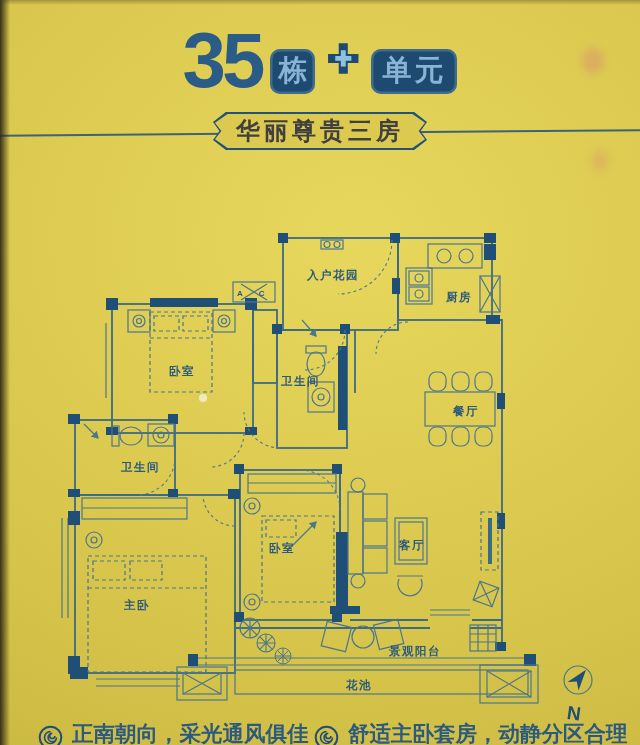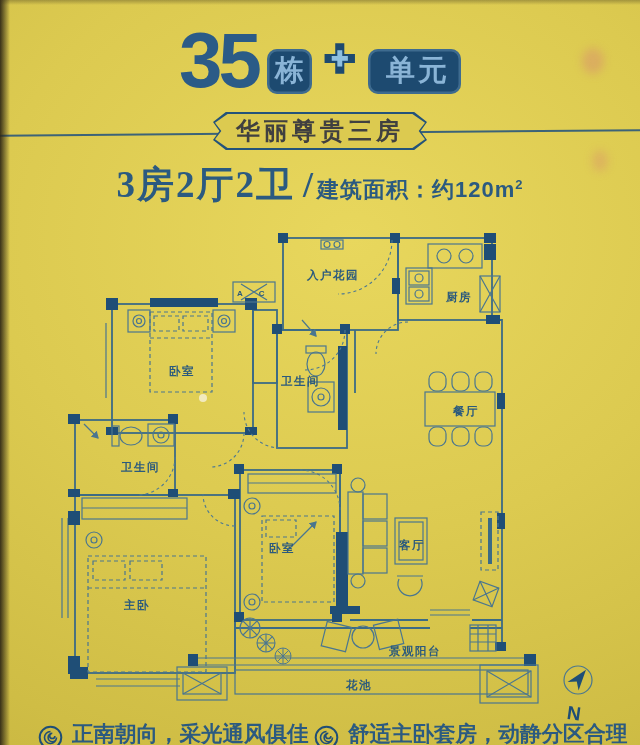--- a/index.html
+++ b/index.html
@@ -16,21 +16,21 @@
   .s1{left:582px;top:48px;width:22px;height:26px;background:rgba(216,120,120,.35);}
   .s2{left:592px;top:150px;width:16px;height:22px;background:rgba(216,120,120,.28);}
 
   
   .header{position:absolute;top:26px;left:0;right:0;display:flex;justify-content:center;
     align-items:flex-end;gap:9px;z-index:2;}
   .num{font-size:78px;font-weight:800;color:#2b5b87;letter-spacing:-4px;line-height:.88;text-align:center;}
   .badge{height:45px;min-width:45px;border-radius:10px;background:#1d4a70;color:#8ab4d6;
     display:flex;align-items:center;justify-content:center;font-size:29px;font-weight:700;
     box-shadow:inset 0 0 0 2.5px rgba(150,195,225,.28);margin-bottom:1px;}
-  .badge.wide{min-width:86px;letter-spacing:3px;padding-left:7px;}
+  .badge.wide{min-width:86px;letter-spacing:3px;}
   .plus{position:relative;width:38px;height:40px;margin-bottom:16px;}
   .plus .p1{position:absolute;inset:0;font-size:40px;font-weight:900;color:#1d4a70;
     line-height:40px;text-align:center;}
   .plus .p2{position:absolute;inset:0;font-size:21px;font-weight:900;color:#8fc0e0;
     line-height:40px;text-align:center;}
 
   
   .rule{position:absolute;top:132px;left:0;width:640px;height:2px;background:#3c6378;
     transform:rotate(-0.5deg);z-index:1;}
   .plaque-wrap{position:absolute;top:112px;left:50%;transform:translateX(-50%);z-index:2;}
@@ -87,23 +87,20 @@
     <span class="badge wide">单元</span>
   </div>
 
   <div class="rule"></div>
   <div class="plaque-wrap">
     <div class="plaque">
       <div class="plaque-inner">华丽尊贵三房</div>
     </div>
   </div>
 
-  <div class="spec">
-    <span class="layout">3房2厅2卫</span><span class="slash">/</span><span class="area"><span>建筑面积：约120m</span><sup>2</sup></span>
-  </div>
 
   <svg class="plan" width="560" height="527" viewBox="0 0 560 527">
     <defs>
       <pattern id="comb" width="7" height="21" patternUnits="userSpaceOnUse">
         <path d="M3.5,1 V8 M3.5,13 V20" stroke="#4a768f" stroke-width="1"></path>
       </pattern>
       <pattern id="rungs" width="24" height="8" patternUnits="userSpaceOnUse">
         <path d="M2,4 H22" stroke="#4a768f" stroke-width="1.1"></path>
       </pattern>
       <marker id="ah" markerWidth="7" markerHeight="7" refX="5" refY="3.5" orient="auto">

